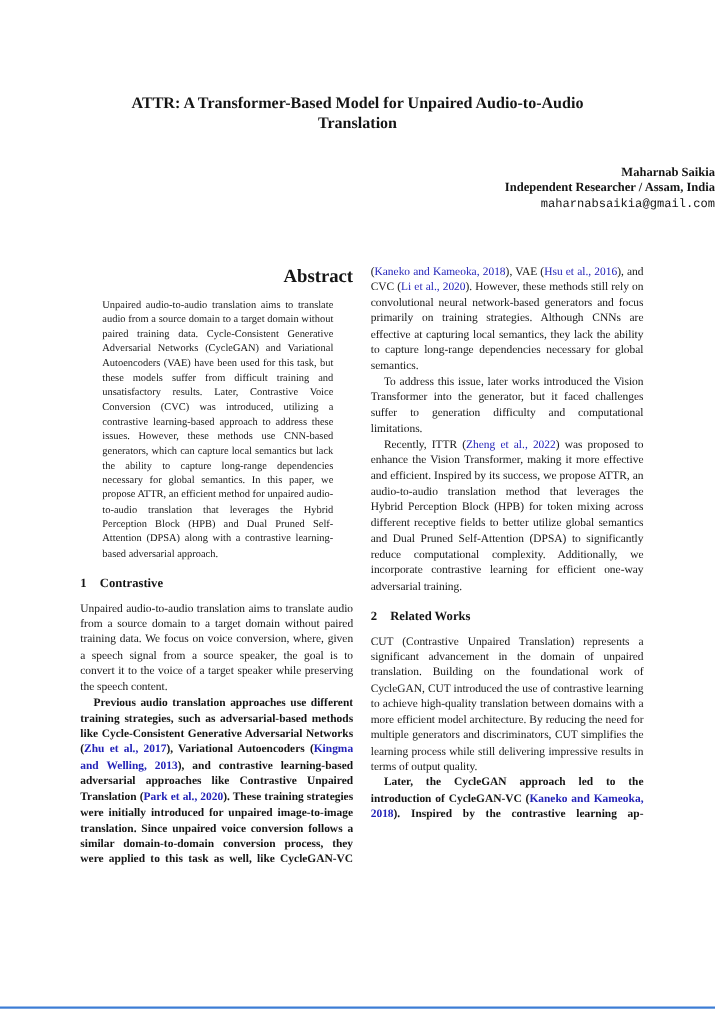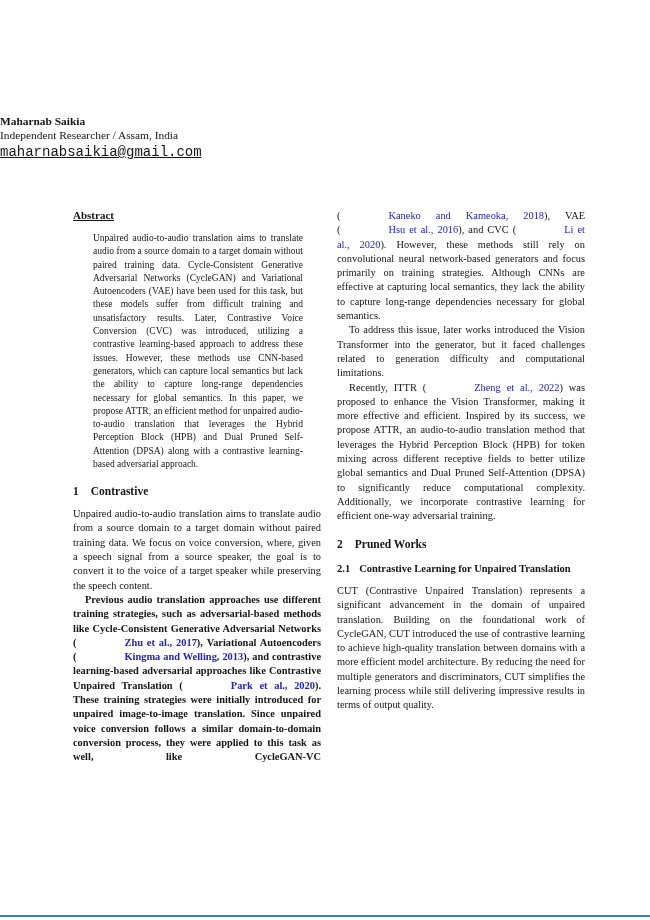--- a/index.html
+++ b/index.html
@@ -12,34 +12,34 @@
     position: relative;
     overflow: hidden;
   }
   .paper { padding-top: 86px; }
 
   .title {
     font-size: 14.6px; font-weight: bold;
     text-align: center; line-height: 1.22;
     max-width: 470px; margin: 0 auto;
   }
-  .authors { text-align: left; margin-top: 29px; }
+  .authors { text-align: right; margin-top: 29px; }
   .author-name { font-size: 11.4px; font-weight: bold; }
-  .author-affil { font-size: 11.4px; margin-top: 2px; }
+  .author-affil { font-size: 11.4px; margin-top: 2px; font-weight: bold; }
   .author-email {
     font-family: "Liberation Mono", "DejaVu Sans Mono", monospace;
-    font-size: 14px; margin-top: 3px; text-decoration: underline;
+    font-size: 11px; margin-top: 3px;
   }
 
   .cols { display: flex; gap: 16px; padding-left: 73px; margin-top: 49px; }
   .col { width: 248px; }
 
   .abstract-title {
-    text-align: left; font-weight: bold;
-    font-size: 11px; margin: 0 0 11px 0; text-decoration: underline;
+    text-align: right; font-weight: bold;
+    font-size: 17px; margin: 0 0 11px 0;
   }
   .abstract-body {
     font-size: 9.5px; line-height: 13.3px;
     text-align: justify; margin: 0 18px 0 20px;
   }
 
   h2.sec {
     display: flex; gap: 12px;
     font-size: 11.5px; font-weight: bold;
     margin: 14px 0 8px 0; line-height: 1.2;
@@ -50,33 +50,34 @@
     margin: 11px 0 8px 0; line-height: 1.3;
   }
 
   .body-p {
     font-size: 10.4px; line-height: 14.3px;
     text-align: justify; margin: 0;
   }
   .body-p.indent { text-indent: 12px; }
   .body-p.flush { text-align-last: justify; font-weight: bold; }
 
-  .cite { color: var(--cite-color, #2323b8); margin-left: 48px; }
+  .cite { color: var(--cite-color, #2323b8); }
 
   .bottom-line {
     position: absolute; left: 0; top: 915px;
     width: 650px; height: 2px;
     background: var(--accent-color, #3b7cd5);
   }
 </style>
 </head>
 <body>
 
 <div class="paper">
 
+  <h1 class="title">ATTR: A Transformer-Based Model for Unpaired Audio-to-Audio Translation</h1>
 
   <div class="authors">
     <div class="author-name">Maharnab Saikia</div>
     <div class="author-affil">Independent Researcher / Assam, India</div>
     <div class="author-email">maharnabsaikia@gmail.com</div>
   </div>
 
   <div class="cols">
 
     <div class="col">
@@ -89,32 +90,29 @@
         <span>1</span>
         <span>Contrastive</span>
       </h2>
 
       <p class="body-p"><span>Unpaired audio-to-audio translation aims to translate audio from a source domain to a target domain without paired training data. We focus on voice conversion, where, given a speech signal from a source speaker, the goal is to convert it to the voice of a target speaker while preserving the speech content.</span></p>
       <p class="body-p indent flush"><span>Previous audio translation approaches use different training strategies, such as adversarial-based methods like Cycle-Consistent Generative Adversarial Networks (</span><span class="cite">Zhu et al., 2017</span><span>), Variational Autoencoders (</span><span class="cite">Kingma and Welling, 2013</span><span>), and contrastive learning-based adversarial approaches like Contrastive Unpaired Translation (</span><span class="cite">Park et al., 2020</span><span>). These training strategies were initially introduced for unpaired image-to-image translation. Since unpaired voice conversion follows a similar domain-to-domain conversion process, they were applied to this task as well, like CycleGAN-VC</span></p>
     </div>
 
     <div class="col">
       <p class="body-p"><span>(</span><span class="cite">Kaneko and Kameoka, 2018</span><span>), VAE (</span><span class="cite">Hsu et al., 2016</span><span>), and CVC (</span><span class="cite">Li et al., 2020</span><span>). However, these methods still rely on convolutional neural network-based generators and focus primarily on training strategies. Although CNNs are effective at capturing local semantics, they lack the ability to capture long-range dependencies necessary for global semantics.</span></p>
-      <p class="body-p indent"><span>To address this issue, later works introduced the Vision Transformer into the generator, but it faced challenges related to generation difficulty and computational limitations.</span></p>
+      <p class="body-p indent"><span>To address this issue, later works introduced the Vision Transformer into the generator, but it faced challenges suffer to generation difficulty and computational limitations.</span></p>
       <p class="body-p indent"><span>Recently, ITTR (</span><span class="cite">Zheng et al., 2022</span><span>) was proposed to enhance the Vision Transformer, making it more effective and efficient. Inspired by its success, we propose ATTR, an audio-to-audio translation method that leverages the Hybrid Perception Block (HPB) for token mixing across different receptive fields to better utilize global semantics and Dual Pruned Self-Attention (DPSA) to significantly reduce computational complexity. Additionally, we incorporate contrastive learning for efficient one-way adversarial training.</span></p>
 
       <h2 class="sec">
         <span>2</span>
-        <span>Pruned Works</span>
+        <span>Related Works</span>
       </h2>
 
-      <h3 class="subsec">
-        <span>2.1</span>
-        <span>Contrastive Learning for Unpaired Translation</span>
-      </h3>
 
       <p class="body-p"><span>CUT (Contrastive Unpaired Translation) represents a significant advancement in the domain of unpaired translation. Building on the foundational work of CycleGAN, CUT introduced the use of contrastive learning to achieve high-quality translation between domains with a more efficient model architecture. By reducing the need for multiple generators and discriminators, CUT simplifies the learning process while still delivering impressive results in terms of output quality.</span></p>
+      <p class="body-p indent flush"><span>Later, the CycleGAN approach led to the introduction of CycleGAN-VC (</span><span class="cite">Kaneko and Kameoka, 2018</span><span>). Inspired by the contrastive learning ap-</span></p>
     </div>
 
   </div>
 
   <div class="bottom-line"></div>
 </div>
 
 </body></html>

